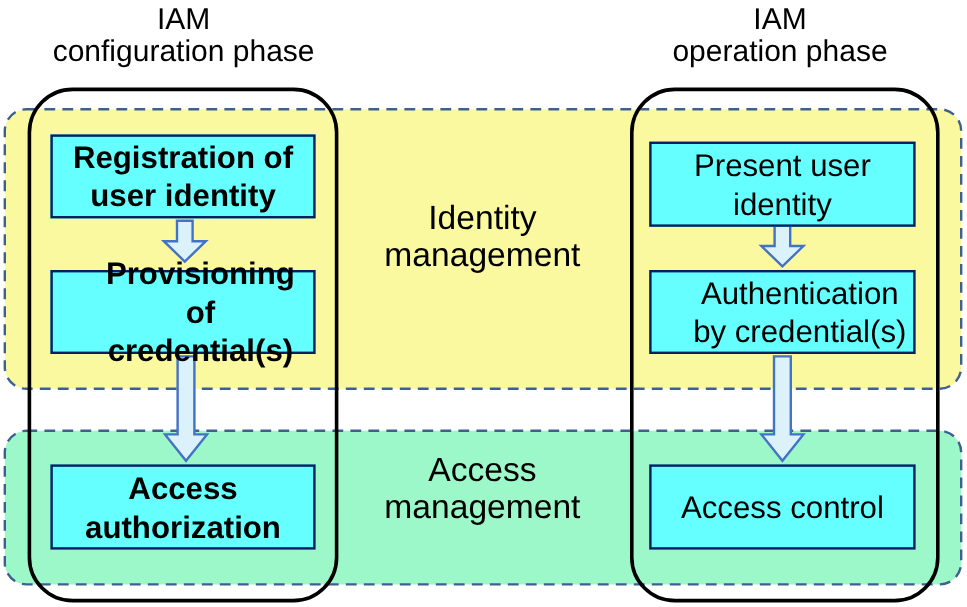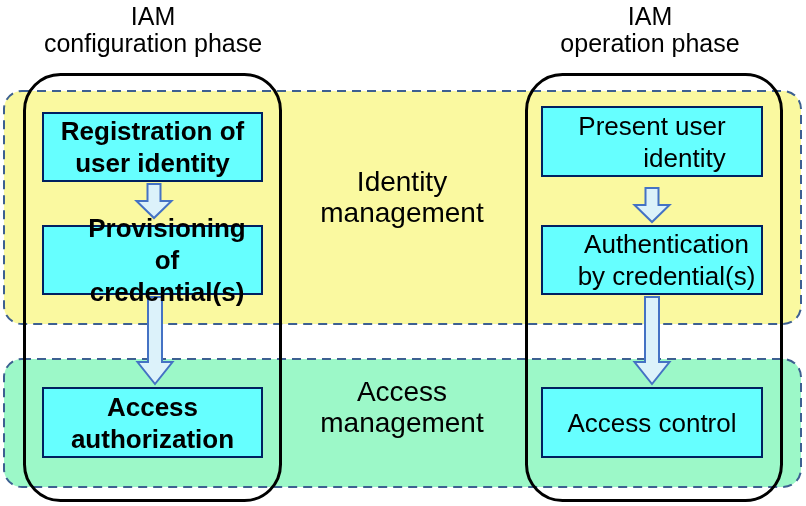--- a/index.html
+++ b/index.html
@@ -51,21 +51,21 @@
     display:flex;align-items:center;justify-content:center;
     text-align:center;
     white-space:pre-line;
     font-size:26px;line-height:32px;
   }
   .col-l{left:42px;width:221px;font-weight:bold;}
   .col-r{left:541px;width:222px;}
   .row-1{top:112px;height:70px;}
   .row-2{top:225px;height:70px;padding-left:29px;}
   .row-3{top:387px;height:71px;}
-  .col-r.row-1{top:106px;height:71px;text-align:right;}
+  .col-r.row-1{top:118px;height:71px;}
   svg .band{fill-opacity:1;stroke:var(--band-border);stroke-width:2;stroke-dasharray:9 6;}
   svg .band.identity{fill:var(--band-identity);}
   svg .band.access{fill:var(--band-access);}
   svg .column-outline{fill:none;stroke:var(--column-border);stroke-width:3;}
   svg .arrow{fill:var(--arrow-fill);stroke:var(--arrow-border);stroke-width:2;}
 </style>
 </head>
 <body>
 
 <div class="canvas">

